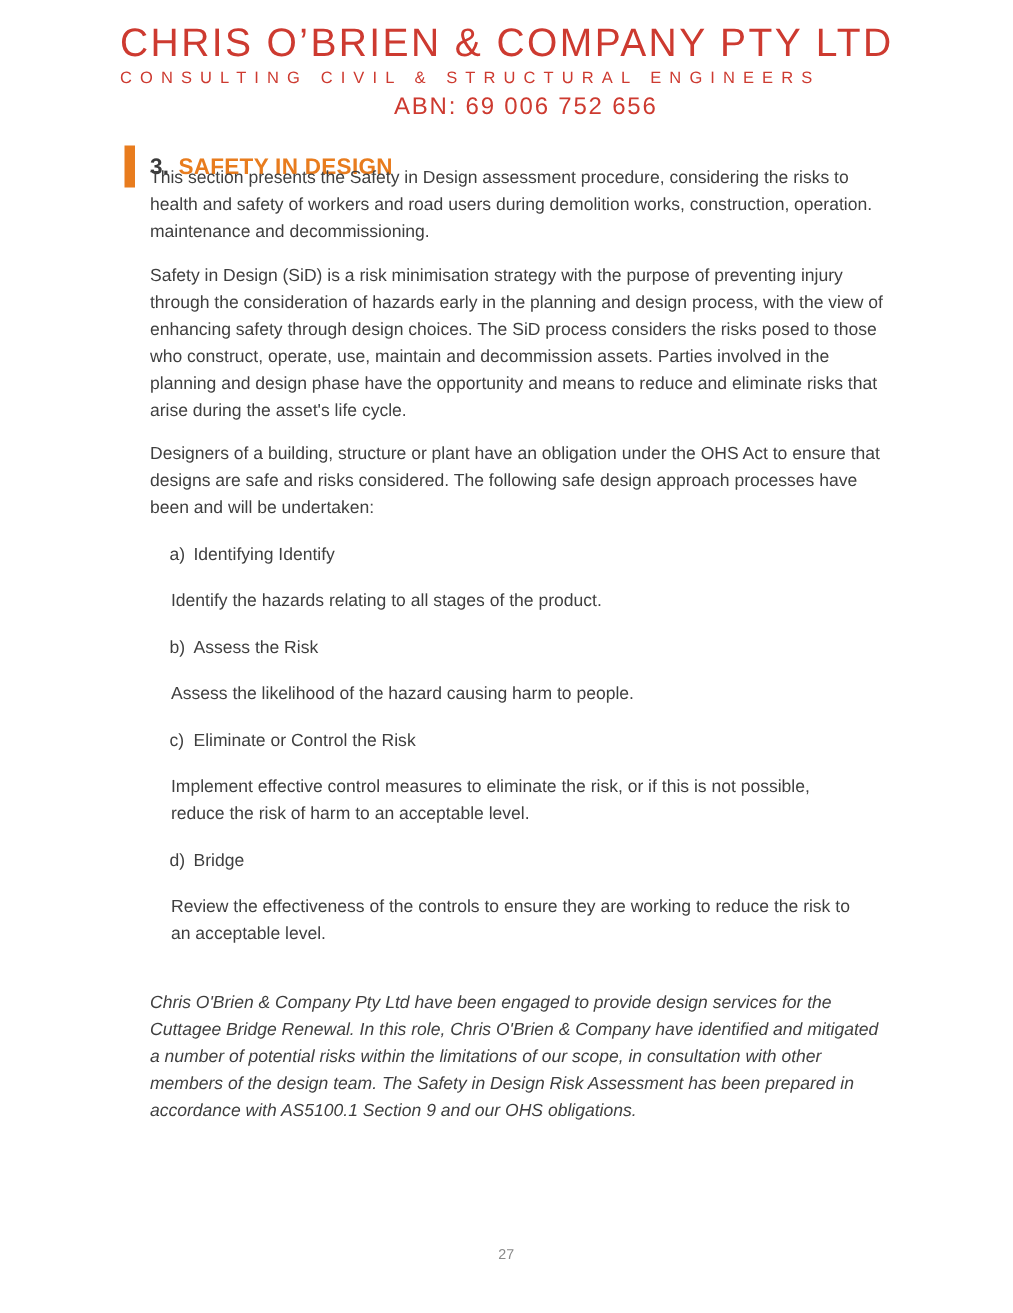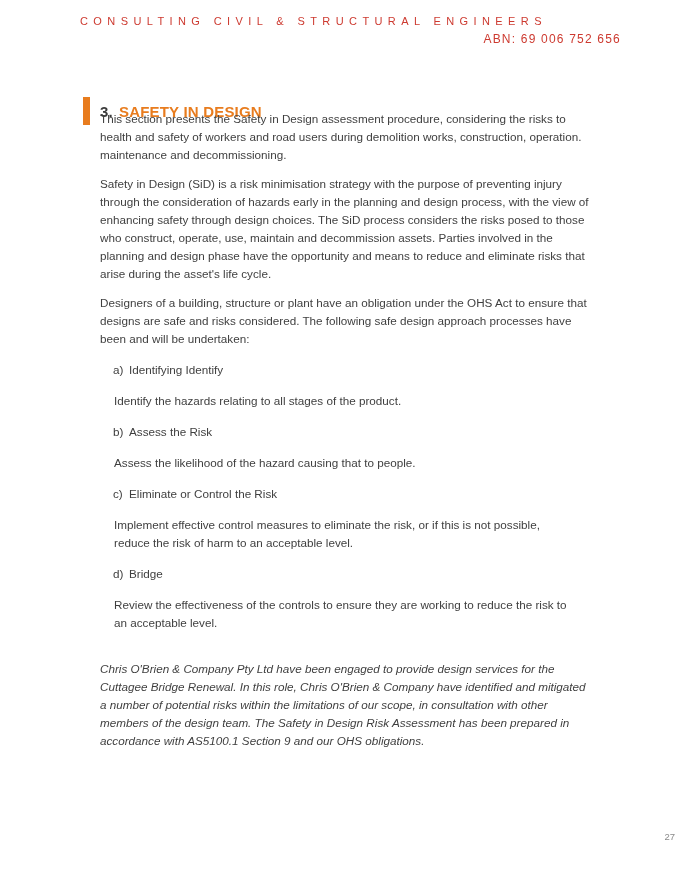--- a/index.html
+++ b/index.html
@@ -40,24 +40,24 @@
   .tagline {
     margin-top: 2px;
     font-size: 11px;
     font-weight: 400;
     color: var(--brand-red);
     letter-spacing: 5.4px;
     white-space: nowrap;
   }
   .abn {
     margin-top: 5px;
-    font-size: 12px;
+    font-size: 16px;
     color: var(--brand-red);
     letter-spacing: 1.2px;
-    text-align: right;
+    text-align: center;
   }
 
   
   .section-heading {
     position: absolute;
     left: 83px;
     top: 97px;
     display: flex;
     align-items: center;
   }
@@ -100,31 +100,32 @@
     width: 462px;
   }
   .closing { margin-top: 28px; font-style: italic; }
 
   
   .page-number {
     position: absolute;
     left: 0;
     right: 0;
     bottom: 33px;
-    text-align: right;
+    text-align: center;
     font-size: 9.5px;
     color: var(--page-number-gray);
   }
 </style>
 </head>
 <body>
 
 <div class="page">
 
   <div class="letterhead">
+    <div class="company-name">CHRIS O’BRIEN &amp; COMPANY PTY LTD</div>
     <div class="tagline">CONSULTING CIVIL &amp; STRUCTURAL ENGINEERS</div>
     <div class="abn">ABN: 69 006 752 656</div>
   </div>
 
   <div class="section-heading">
     <div class="heading-bar"></div>
     <div class="heading-text">
       <span class="num">3.</span><span class="title">SAFETY IN DESIGN</span>
     </div>
   </div>
@@ -139,21 +140,21 @@
       <div class="list-item-label">
         <span class="list-marker">a)</span>
         <span>Identifying Identify</span>
       </div>
       <div class="list-desc">Identify the hazards relating to all stages of the product.</div>
 
       <div class="list-item-label">
         <span class="list-marker">b)</span>
         <span>Assess the Risk</span>
       </div>
-      <div class="list-desc">Assess the likelihood of the hazard causing that to people.</div>
+      <div class="list-desc">Assess the likelihood of the hazard causing harm to people.</div>
 
       <div class="list-item-label">
         <span class="list-marker">c)</span>
         <span>Eliminate or Control the Risk</span>
       </div>
       <div class="list-desc">Implement effective control measures to eliminate the risk, or if this is not possible, reduce the risk of harm to an acceptable level.</div>
 
       <div class="list-item-label">
         <span class="list-marker">d)</span>
         <span>Bridge</span>

